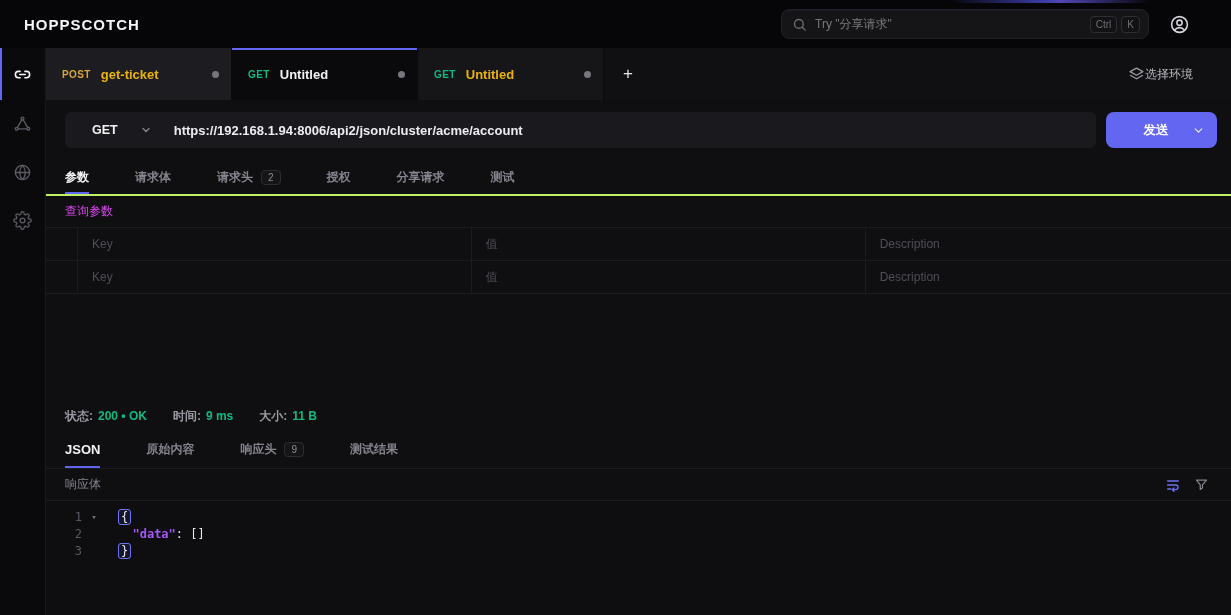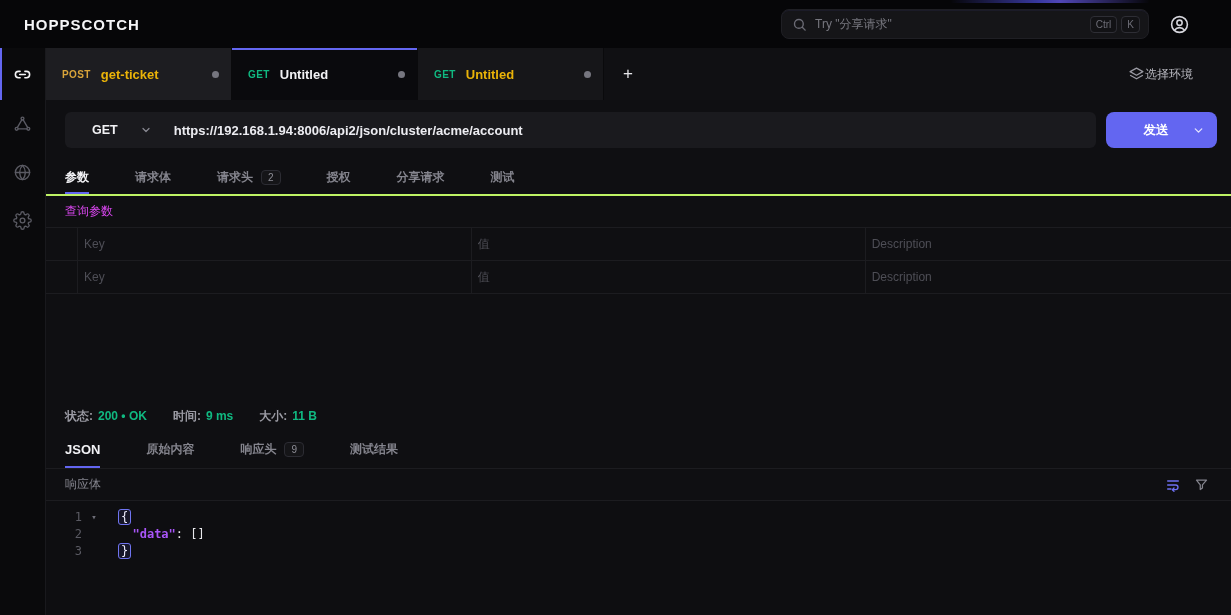--- a/index.html
+++ b/index.html
@@ -86,21 +86,21 @@
   .rtab.active { color:#f2f2f5; }
   .rtab.active::after { content:""; position:absolute; left:0; right:23px; bottom:0; height:2px; background:#6366f1; }
   .rtab .badge { border:1px solid #2c2c33; background:#151518; color:#8e8e97; font-size:10px;
     font-weight:normal; border-radius:4px; padding:1px 6px; }
 
   .section-row { height:32px; flex:0 0 32px; display:flex; align-items:center; padding:0 19px;
     color:#d946ef; border-bottom:1px solid #1c1c20; }
 
   .param-row { height:33px; flex:0 0 33px; display:grid; grid-template-columns:31px 1fr 1fr 0.93fr;
     border-bottom:1px solid #1c1c20; }
-  .param-cell { display:flex; align-items:center; border-left:1px solid #1c1c20; padding:0 6px; }
+  .param-cell { display:flex; align-items:center; border-left:1px solid #1c1c20; padding:0 14px; }
   .param-cell.handle { border-left:none; cursor:grab; }
   .param-cell input { width:100%; background:transparent; border:none; outline:none;
     color:#d6d6dd; font-size:12px; font-family:inherit; }
   .param-cell input::placeholder { color:#4e4e56; }
 
   .fill-spacer { flex:1; }
 
   
   .status-row { height:30px; flex:0 0 30px; display:flex; align-items:center; gap:26px; padding:0 19px; }
   .stat { display:flex; gap:5px; align-items:center; }

